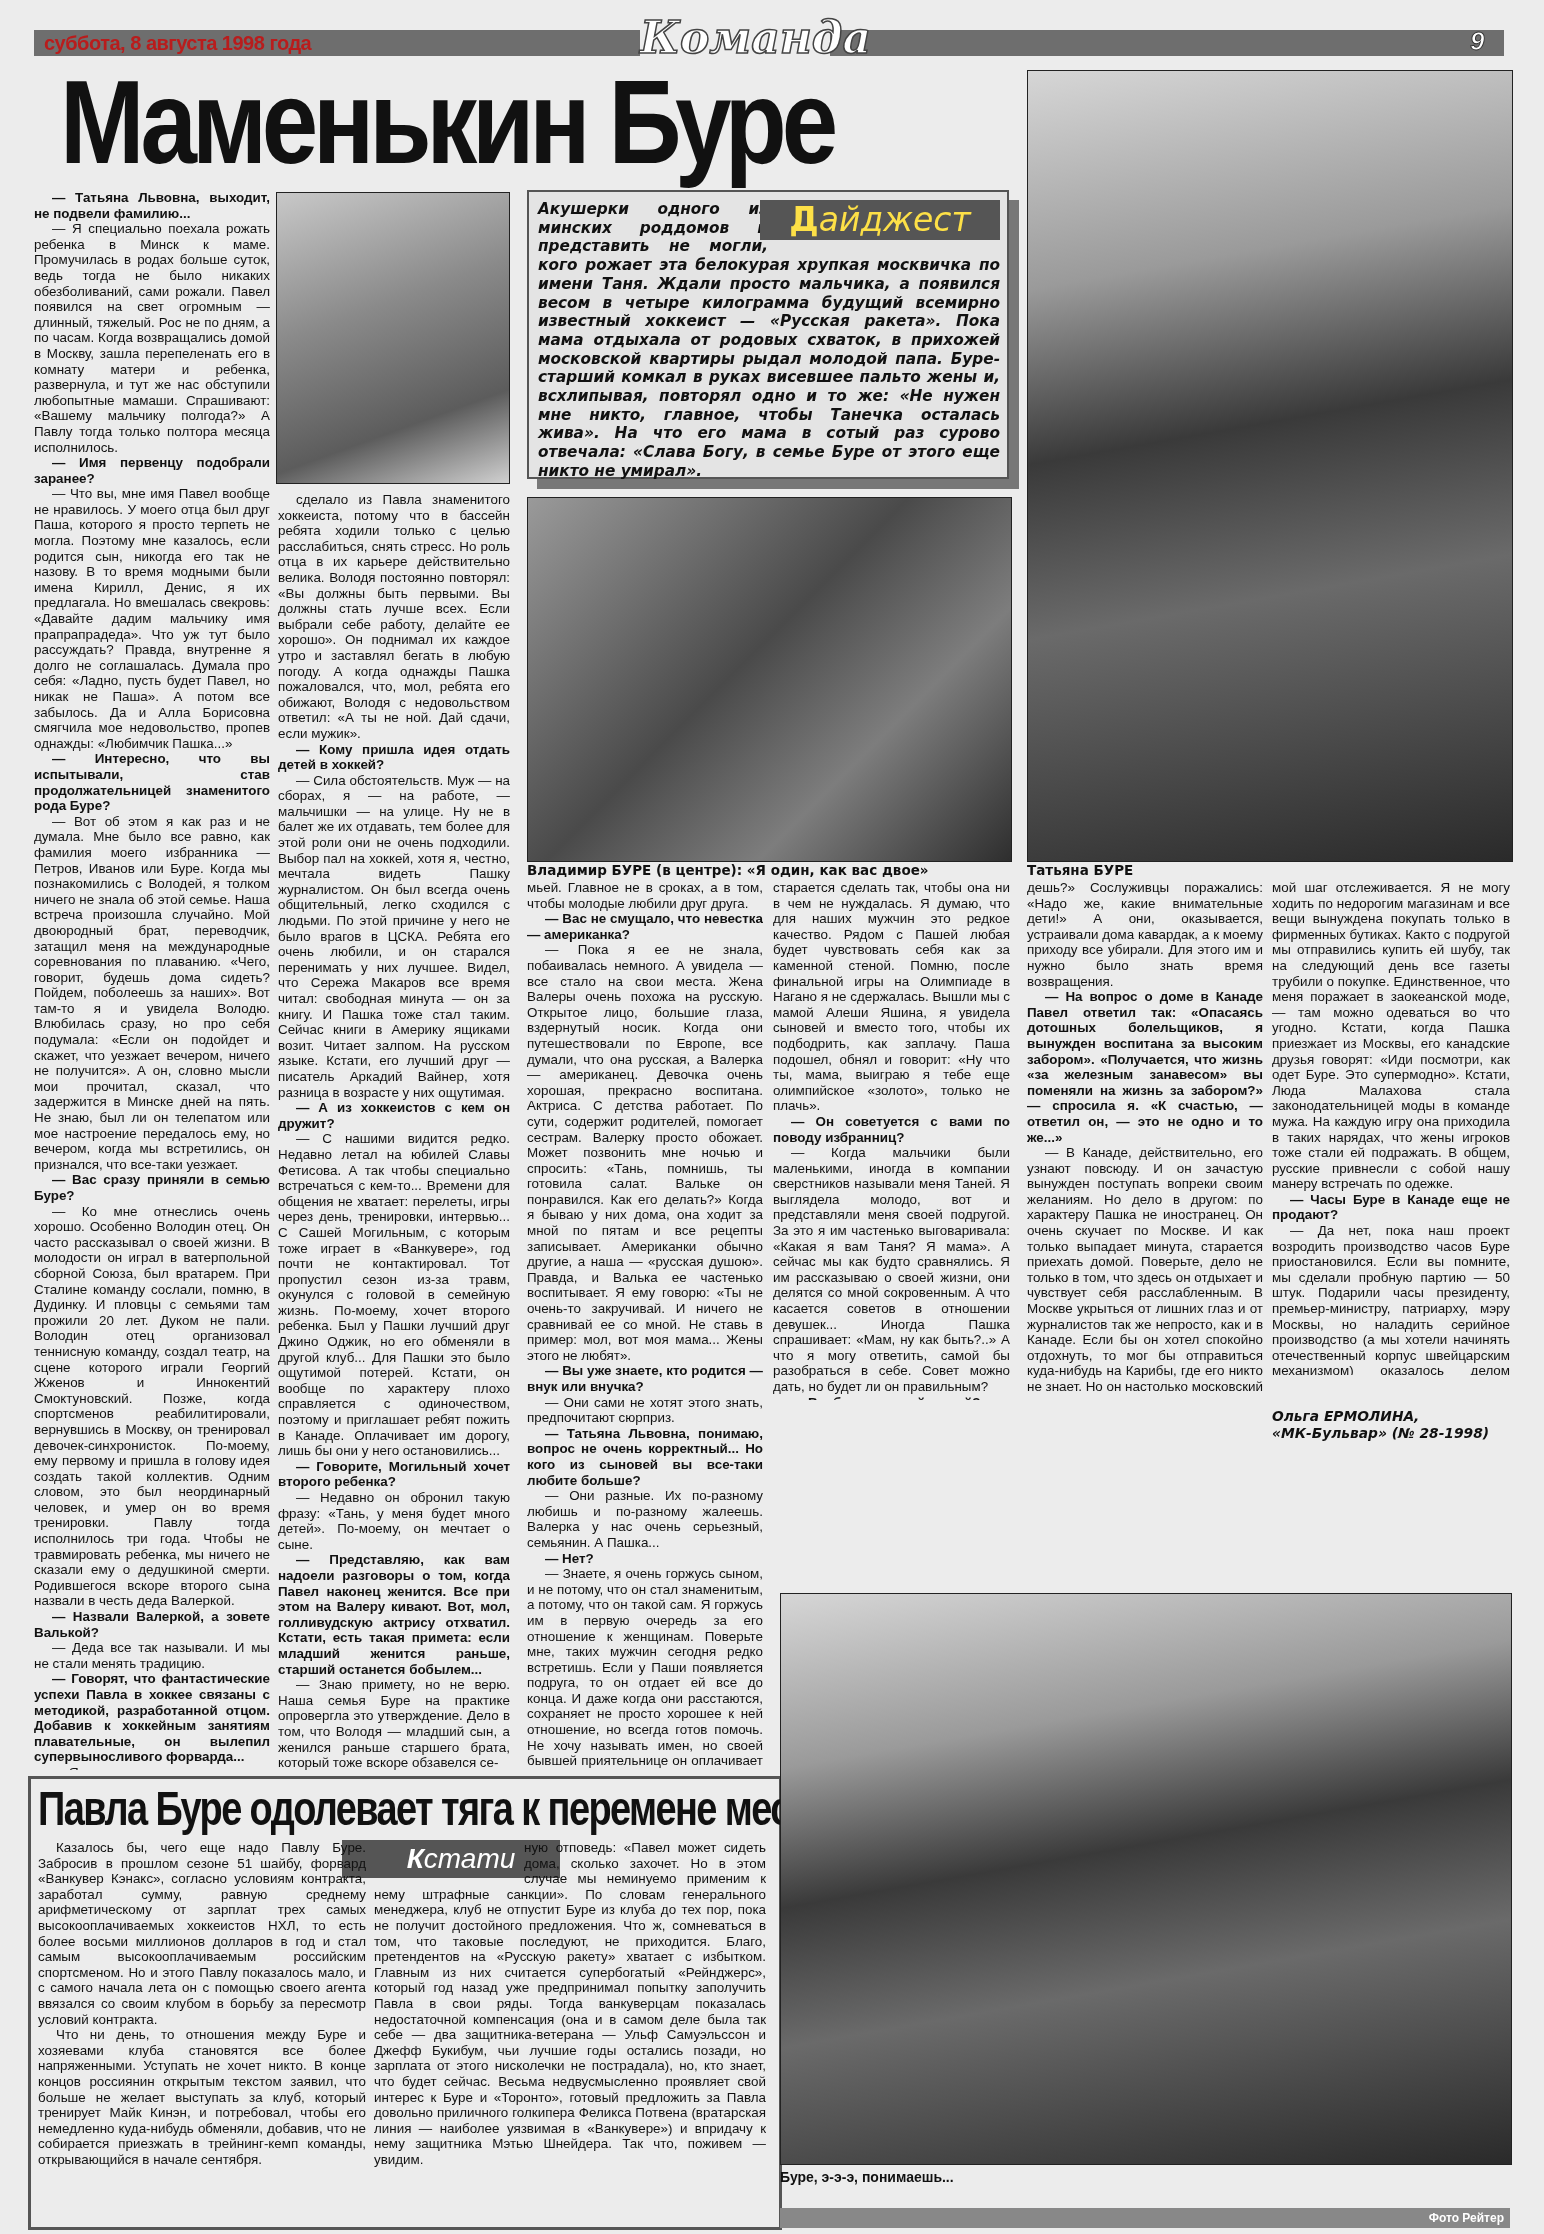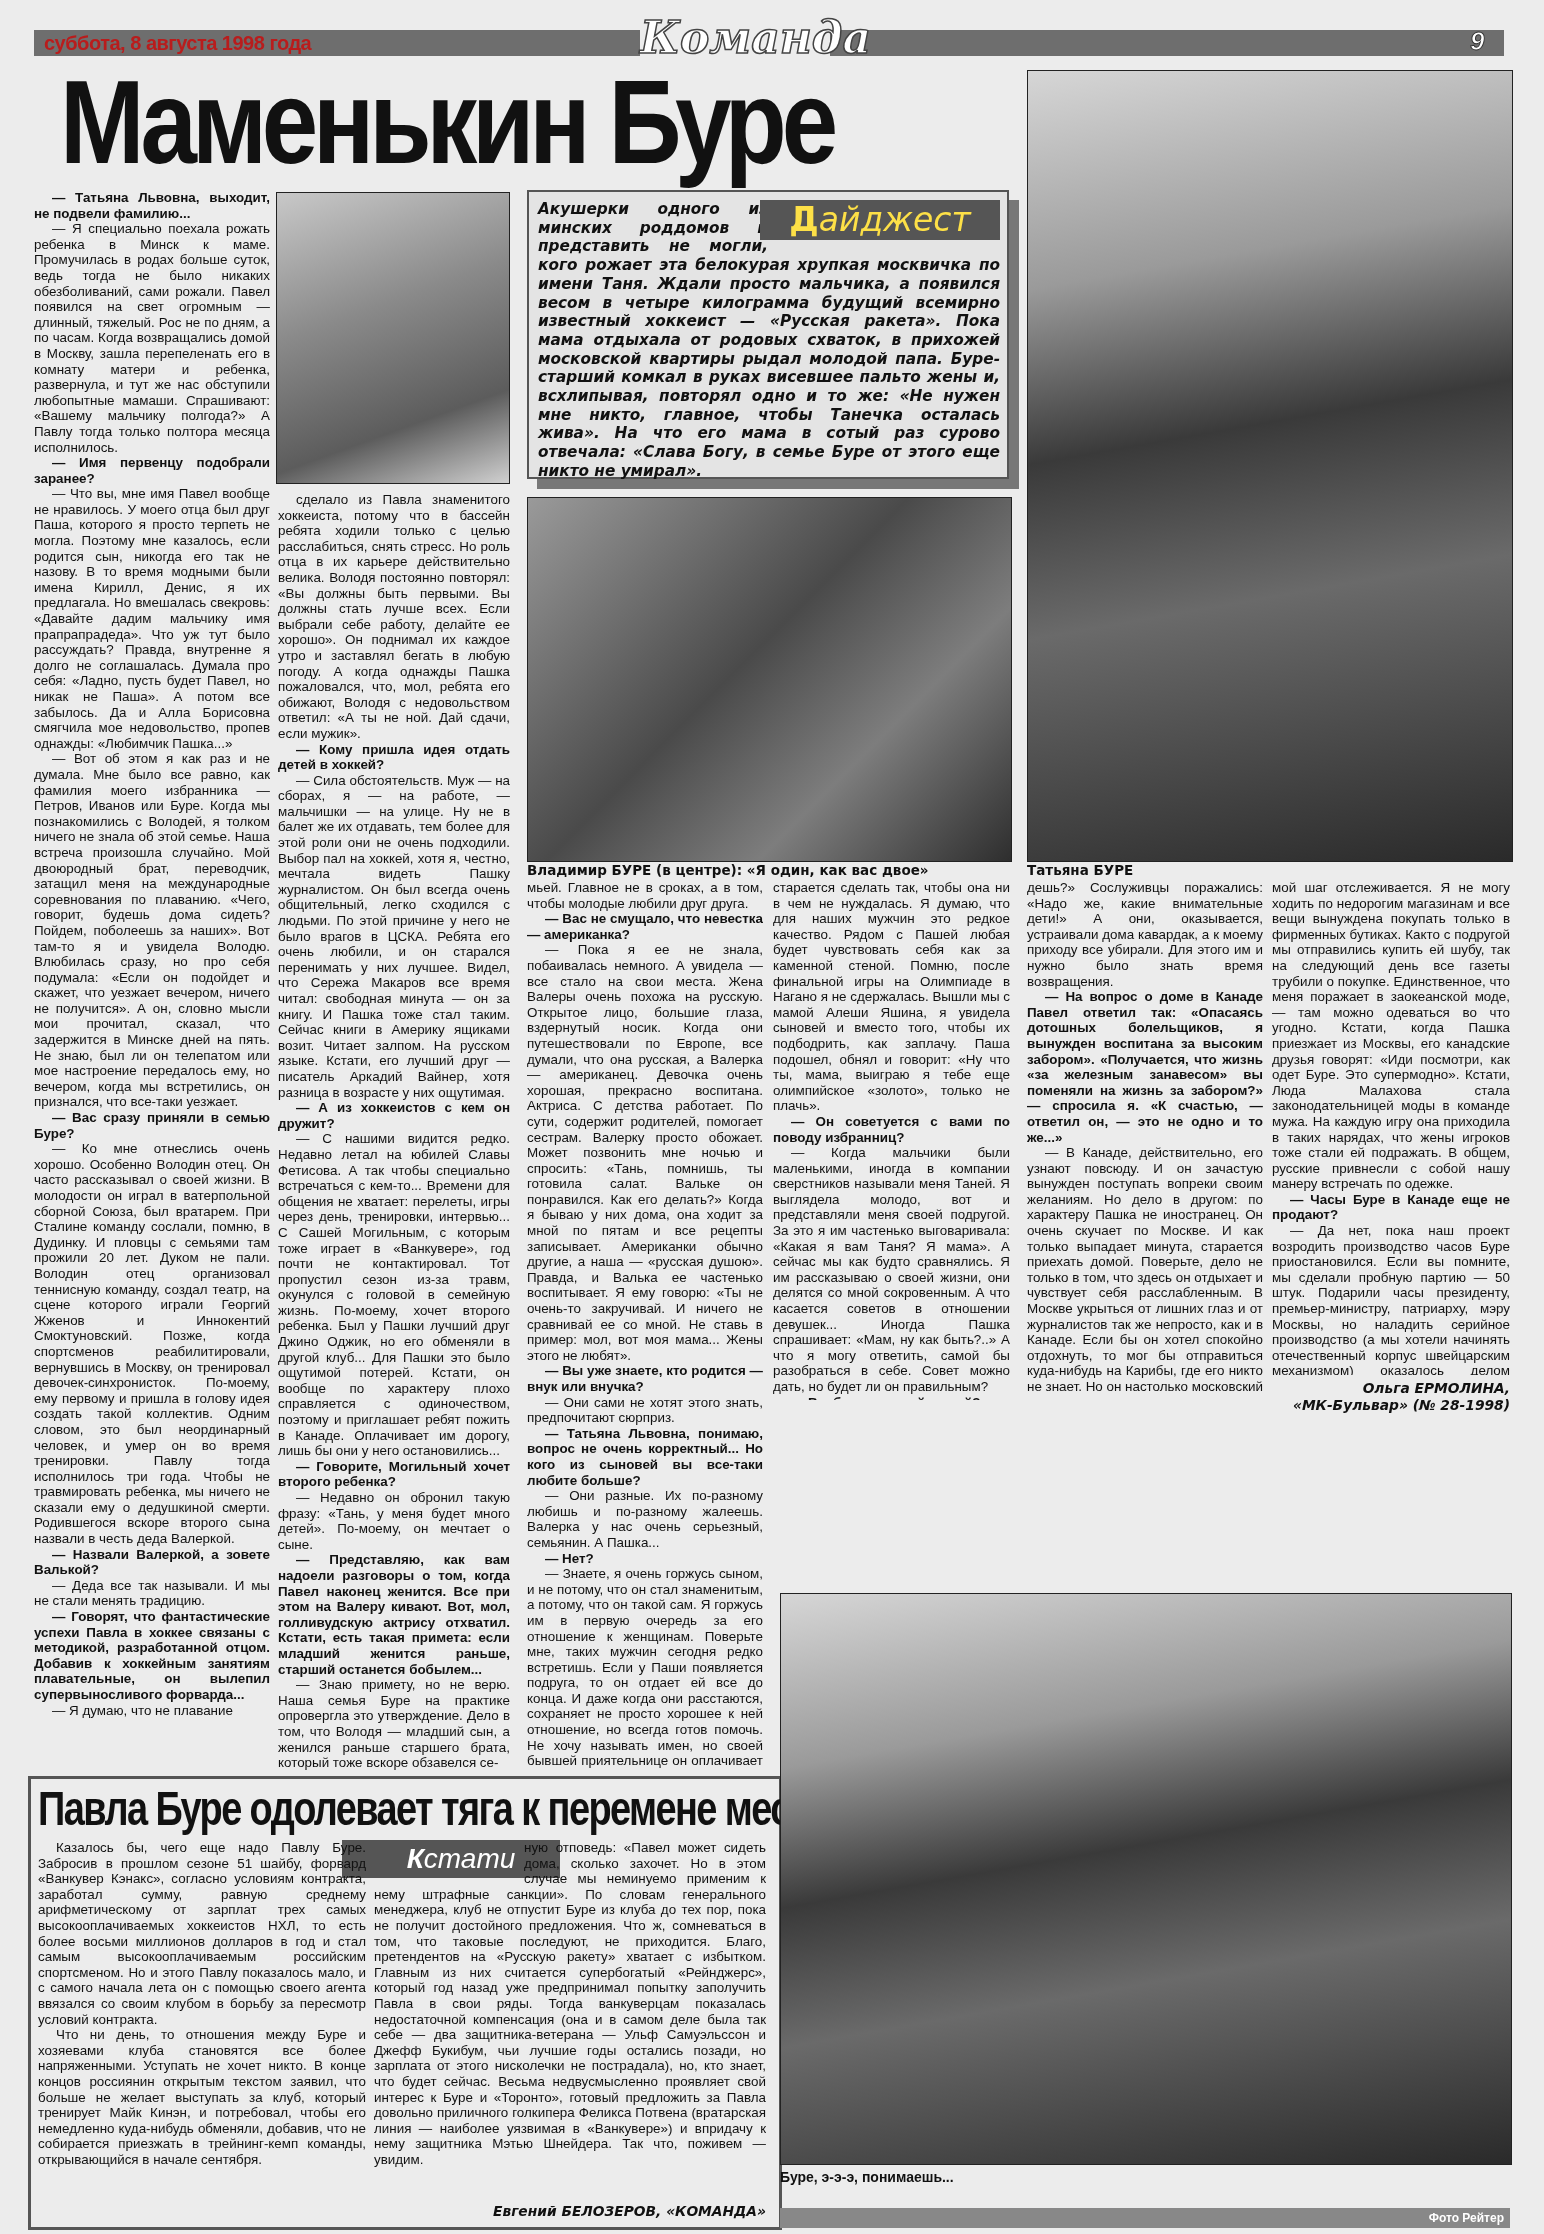--- a/index.html
+++ b/index.html
@@ -19,21 +19,21 @@
   .caption{font:bold 13.5px/18px "DejaVu Sans",sans-serif;}
   .digest{left:527px;top:190px;width:478px;height:285px;border:2px solid #555;background:#e4e4e4;box-shadow:10px 10px 0 #777;}
   .digest-label{left:760px;top:200px;width:240px;height:40px;background:#555;color:#fde047;font:italic 33px/40px "DejaVu Sans",sans-serif;text-align:center;}
   .digest-label b{font-style:normal;font-weight:900;}
   .digest-text{left:538px;top:200px;width:462px;font:italic bold 15.3px/18.7px "DejaVu Sans",sans-serif;text-align:justify;}
   .digest-text .float-sp{float:right;width:232px;height:38px;}
   .box2{left:28px;top:1776px;width:748px;height:448px;border:3px solid #555;}
   .box2-title{left:38px;top:1782px;font:bold 48px/54px "Liberation Sans",sans-serif;letter-spacing:-2px;transform:scaleX(0.79);transform-origin:left top;white-space:nowrap;}
   .kstati{left:342px;top:1840px;width:198px;height:38px;background:#555;color:#fff;font:italic 28px/38px "Liberation Sans",sans-serif;text-align:center;padding-left:20px;}
   .kstati b{font-weight:900;}
-  .byline{font:italic bold 13.8px/17px "DejaVu Sans",sans-serif;text-align:right;}
+  .byline{font:italic bold 13.8px/17px "DejaVu Sans",sans-serif;text-align:left;margin-top:28px;}
   .credit-bar{left:780px;top:2208px;width:730px;height:20px;background:#888;}
   .credit{right:40px;top:2208px;color:#fff;font:bold 12px/20px "Liberation Sans",sans-serif;}
 </style>
 </head>
 <body>
 
 <div class="abs header-bar"></div>
 <div class="abs header-date">суббота, 8 августа 1998 года</div>
 <div class="abs header-logo">Команда</div>
 <div class="abs header-page">9</div>
@@ -48,20 +48,21 @@
 
 <div class="abs digest"></div>
 <div class="abs digest-text"><span class="float-sp"></span><span>Акушерки одного из минских роддомов и представить не могли, кого рожает эта белокурая хрупкая москвичка по имени Таня. Ждали просто мальчика, а появился весом в четыре килограмма будущий всемирно известный хоккеист — «Русская ракета». Пока мама отдыхала от родовых схваток, в прихожей московской квартиры рыдал молодой папа. Буре-старший комкал в руках висевшее пальто жены и, всхлипывая, повторял одно и то же: «Не нужен мне никто, главное, чтобы Танечка осталась жива». На что его мама в сотый раз сурово отвечала: «Слава Богу, в семье Буре от этого еще никто не умирал».</span></div>
 <div class="abs digest-label"><b>Д</b><span>айджест</span></div>
 
 <div class="abs col" id="c0" style="left:34px;top:190px;width:236px;height:1580px;">
     <p class="q">— Татьяна Львовна, выходит, не подвели фамилию...</p>
     <p>— Я специально поехала рожать ребенка в Минск к маме. Промучилась в родах больше суток, ведь тогда не было никаких обезболиваний, сами рожали. Павел появился на свет огромным — длинный, тяжелый. Рос не по дням, а по часам. Когда возвращались домой в Москву, зашла перепеленать его в комнату матери и ребенка, развернула, и тут же нас обступили любопытные мамаши. Спрашивают: «Вашему мальчику полгода?» А Павлу тогда только полтора месяца исполнилось.</p>
     <p class="q">— Имя первенцу подобрали заранее?</p>
     <p>— Что вы, мне имя Павел вообще не нравилось. У моего отца был друг Паша, которого я просто терпеть не могла. Поэтому мне казалось, если родится сын, никогда его так не назову. В то время модными были имена Кирилл, Денис, я их предлагала. Но вмешалась свекровь: «Давайте дадим мальчику имя прапрапрадеда». Что уж тут было рассуждать? Правда, внутренне я долго не соглашалась. Думала про себя: «Ладно, пусть будет Павел, но никак не Паша». А потом все забылось. Да и Алла Борисовна смягчила мое недовольство, пропев однажды: «Любимчик Пашка...»</p>
+    <p class="q">— Интересно, что вы испытывали, став продолжательницей знаменитого рода Буре?</p>
     <p>— Вот об этом я как раз и не думала. Мне было все равно, как фамилия моего избранника — Петров, Иванов или Буре. Когда мы познакомились с Володей, я толком ничего не знала об этой семье. Наша встреча произошла случайно. Мой двоюродный брат, переводчик, затащил меня на международные соревнования по плаванию. «Чего, говорит, будешь дома сидеть? Пойдем, поболеешь за наших». Вот там-то я и увидела Володю. Влюбилась сразу, но про себя подумала: «Если он подойдет и скажет, что уезжает вечером, ничего не получится». А он, словно мысли мои прочитал, сказал, что задержится в Минске дней на пять. Не знаю, был ли он телепатом или мое настроение передалось ему, но вечером, когда мы встретились, он признался, что все-таки уезжает.</p>
     <p class="q">— Вас сразу приняли в семью Буре?</p>
     <p>— Ко мне отнеслись очень хорошо. Особенно Володин отец. Он часто рассказывал о своей жизни. В молодости он играл в ватерпольной сборной Союза, был вратарем. При Сталине команду сослали, помню, в Дудинку. И пловцы с семьями там прожили 20 лет. Дуком не пали. Володин отец организовал теннисную команду, создал театр, на сцене которого играли Георгий Жженов и Иннокентий Смоктуновский. Позже, когда спортсменов реабилитировали, вернувшись в Москву, он тренировал девочек-синхронисток. По-моему, ему первому и пришла в голову идея создать такой коллектив. Одним словом, это был неординарный человек, и умер он во время тренировки. Павлу тогда исполнилось три года. Чтобы не травмировать ребенка, мы ничего не сказали ему о дедушкиной смерти. Родившегося вскоре второго сына назвали в честь деда Валеркой.</p>
     <p class="q">— Назвали Валеркой, а зовете Валькой?</p>
     <p>— Деда все так называли. И мы не стали менять традицию.</p>
     <p class="q">— Говорят, что фантастические успехи Павла в хоккее связаны с методикой, разработанной отцом. Добавив к хоккейным занятиям плавательные, он вылепил супервыносливого форварда...</p>
     <p>— Я думаю, что не плавание</p>
   </div>
 <div class="abs col" id="c1" style="left:278px;top:492px;width:232px;height:1278px;">
     <p>сделало из Павла знаменитого хоккеиста, потому что в бассейн ребята ходили только с целью расслабиться, снять стресс. Но роль отца в их карьере действительно велика. Володя постоянно повторял: «Вы должны быть первыми. Вы должны стать лучше всех. Если выбрали себе работу, делайте ее хорошо». Он поднимал их каждое утро и заставлял бегать в любую погоду. А когда однажды Пашка пожаловался, что, мол, ребята его обижают, Володя с недовольством ответил: «А ты не ной. Дай сдачи, если мужик».</p>

